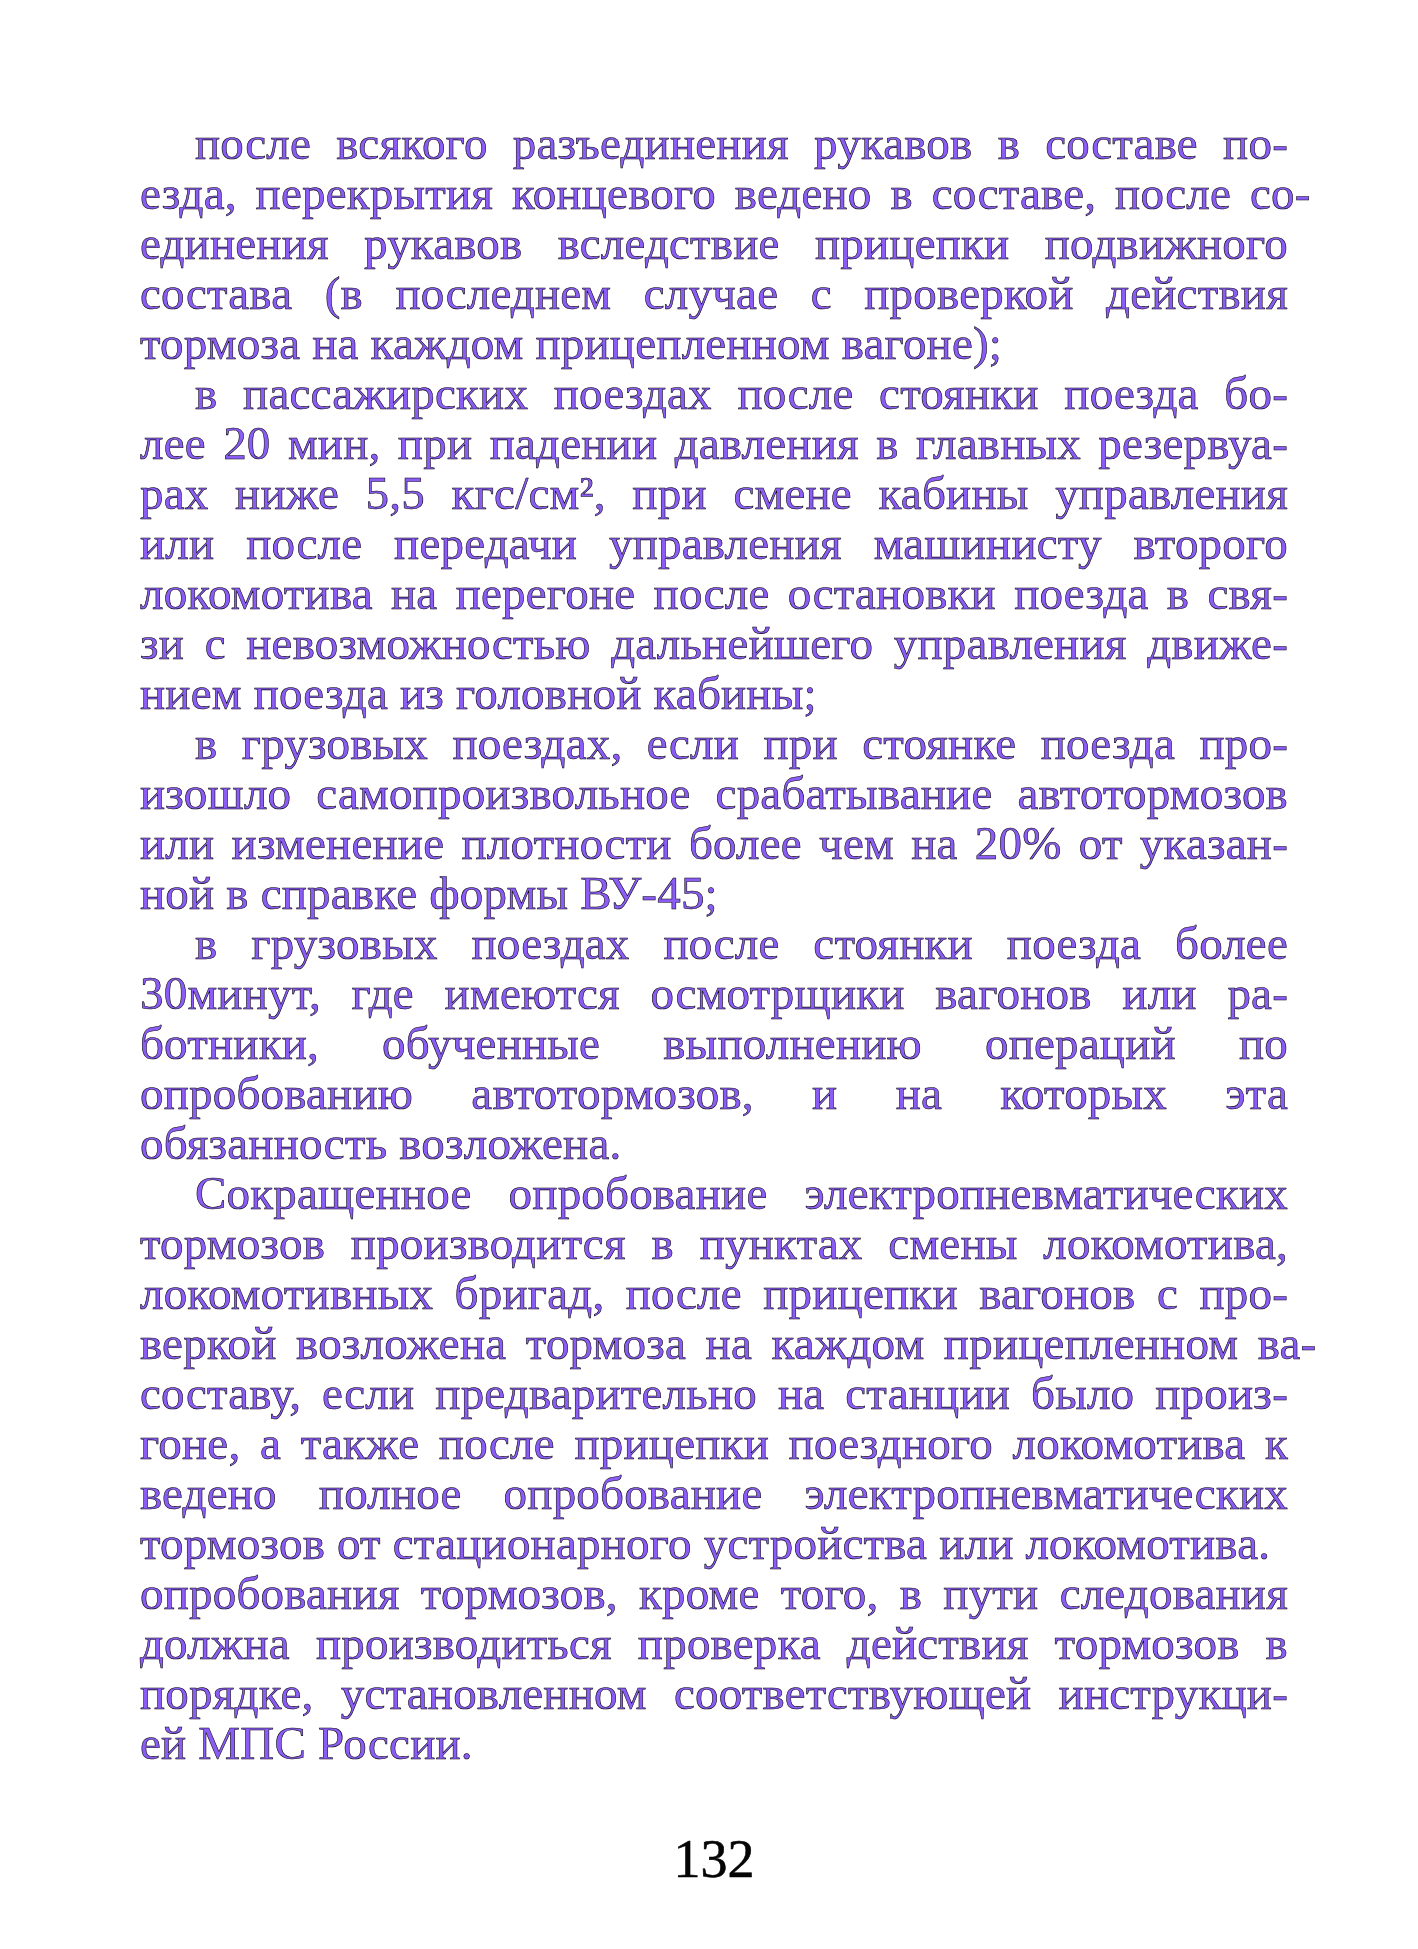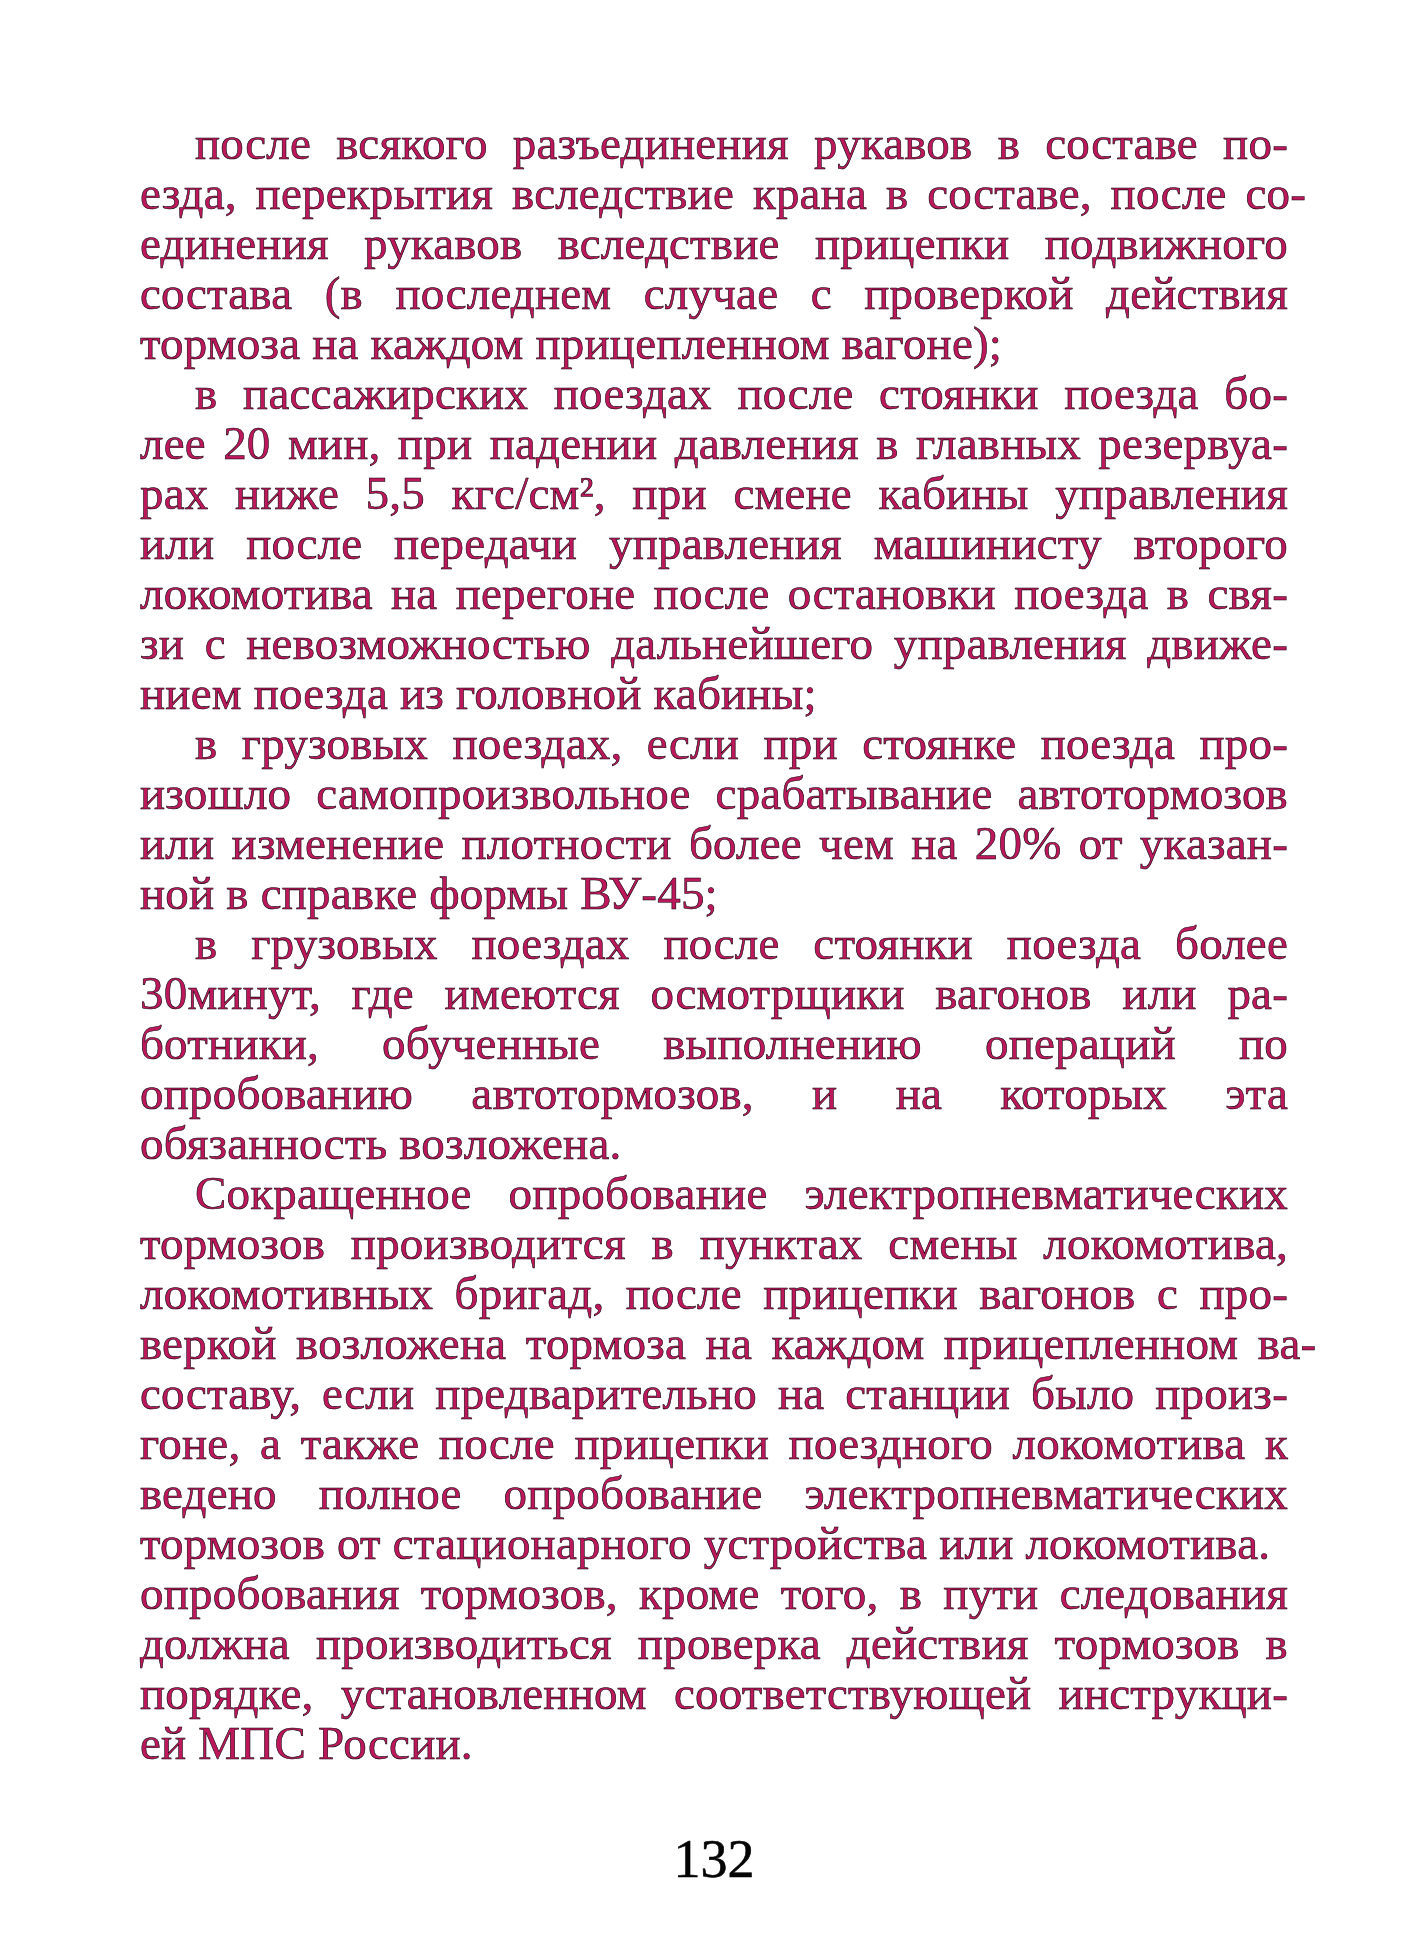--- a/index.html
+++ b/index.html
@@ -26,21 +26,21 @@
     width: 1148px;
   }
   .paragraph {
     margin: 0;
     padding: 0;
   }
   .line {
     height: 50px;
     line-height: 50px;
     font-size: 47px;
-    color: #be185d;
+    color: #8b5cf6;
     white-space: nowrap;
     -webkit-text-stroke: 0.55px #000;
     letter-spacing: 0.2px;
   }
   .line.first-line {
     padding-left: 55px;
   }
   .page-number {
     position: absolute;
     left: 140px;
@@ -53,21 +53,21 @@
     -webkit-text-stroke: 0.55px #000;
   }
 </style>
 </head>
 <body>
 
 <div class="page">
   <div id="text-block">
       <div class="paragraph">
         <div class="line first-line" style="word-spacing: 13.2839px;"><span>после всякого разъединения рукавов в составе по-</span></div>
-        <div class="line" style="word-spacing: 6.92411px;"><span>езда, перекрытия вследствие крана в составе, после со-</span></div>
+        <div class="line" style="word-spacing: 6.92411px;"><span>езда, перекрытия концевого ведено в составе, после со-</span></div>
         <div class="line" style="word-spacing: 23.2969px;"><span>единения рукавов вследствие прицепки подвижного</span></div>
         <div class="line" style="word-spacing: 20.5573px;"><span>состава (в последнем случае с проверкой действия</span></div>
         <div class="line para-last" style="word-spacing: 0px;"><span>тормоза на каждом прицепленном вагоне);</span></div>
       </div>
       <div class="paragraph">
         <div class="line first-line" style="word-spacing: 13.7083px;"><span>в пассажирских поездах после стоянки поезда бо-</span></div>
         <div class="line" style="word-spacing: 5.41602px;"><span>лее 20 мин, при падении давления в главных резервуа-</span></div>
         <div class="line" style="word-spacing: 14.7076px;"><span>рах ниже 5,5 кгс/см², при смене кабины управления</span></div>
         <div class="line" style="word-spacing: 19.9125px;"><span>или после передачи управления машинисту второго</span></div>
         <div class="line" style="word-spacing: 6.31473px;"><span>локомотива на перегоне после остановки поезда в свя-</span></div>

